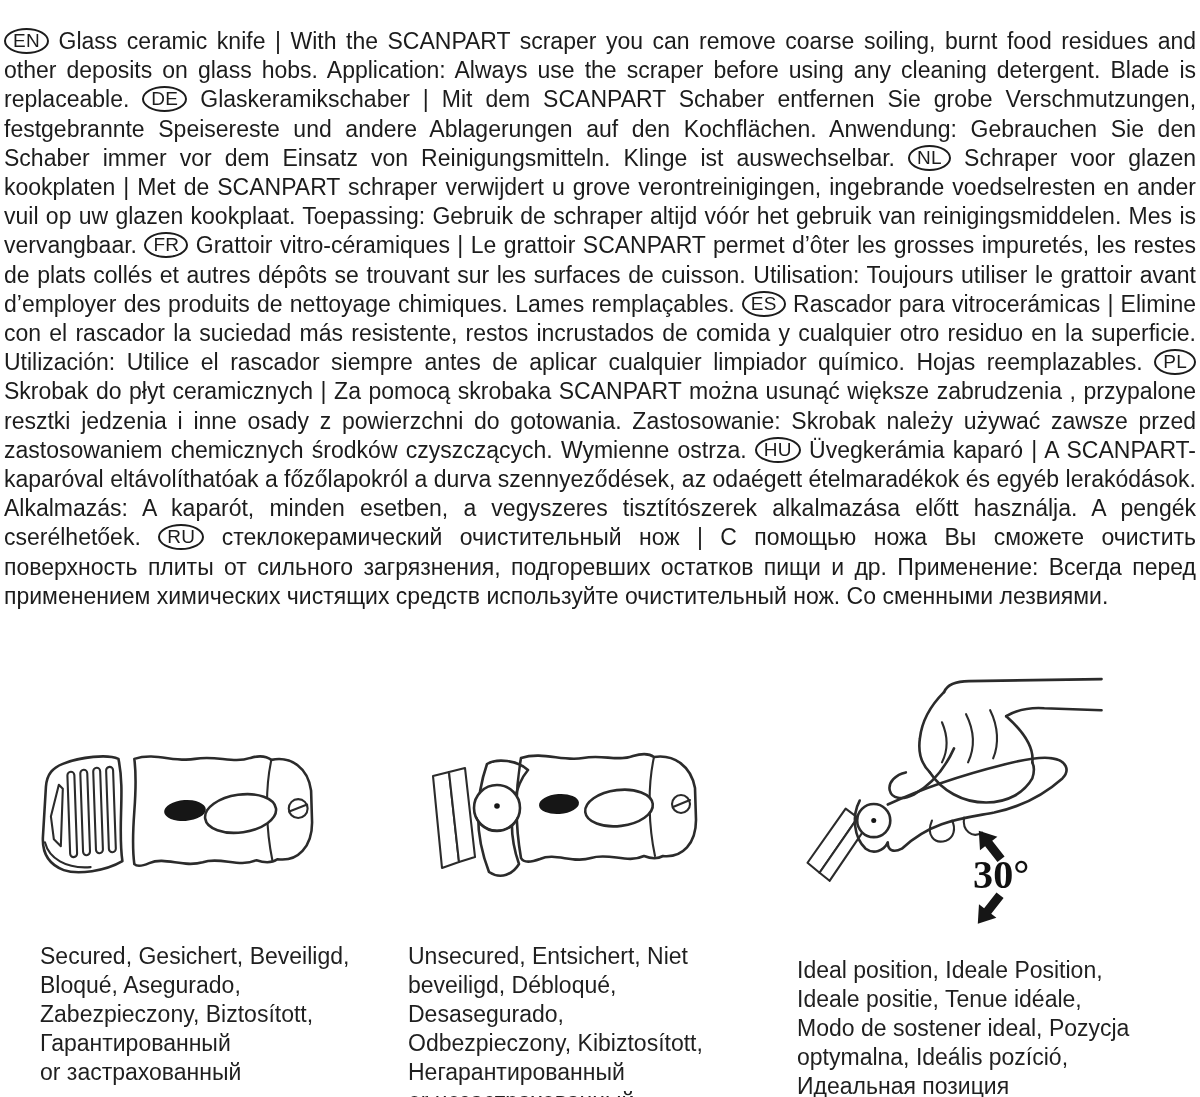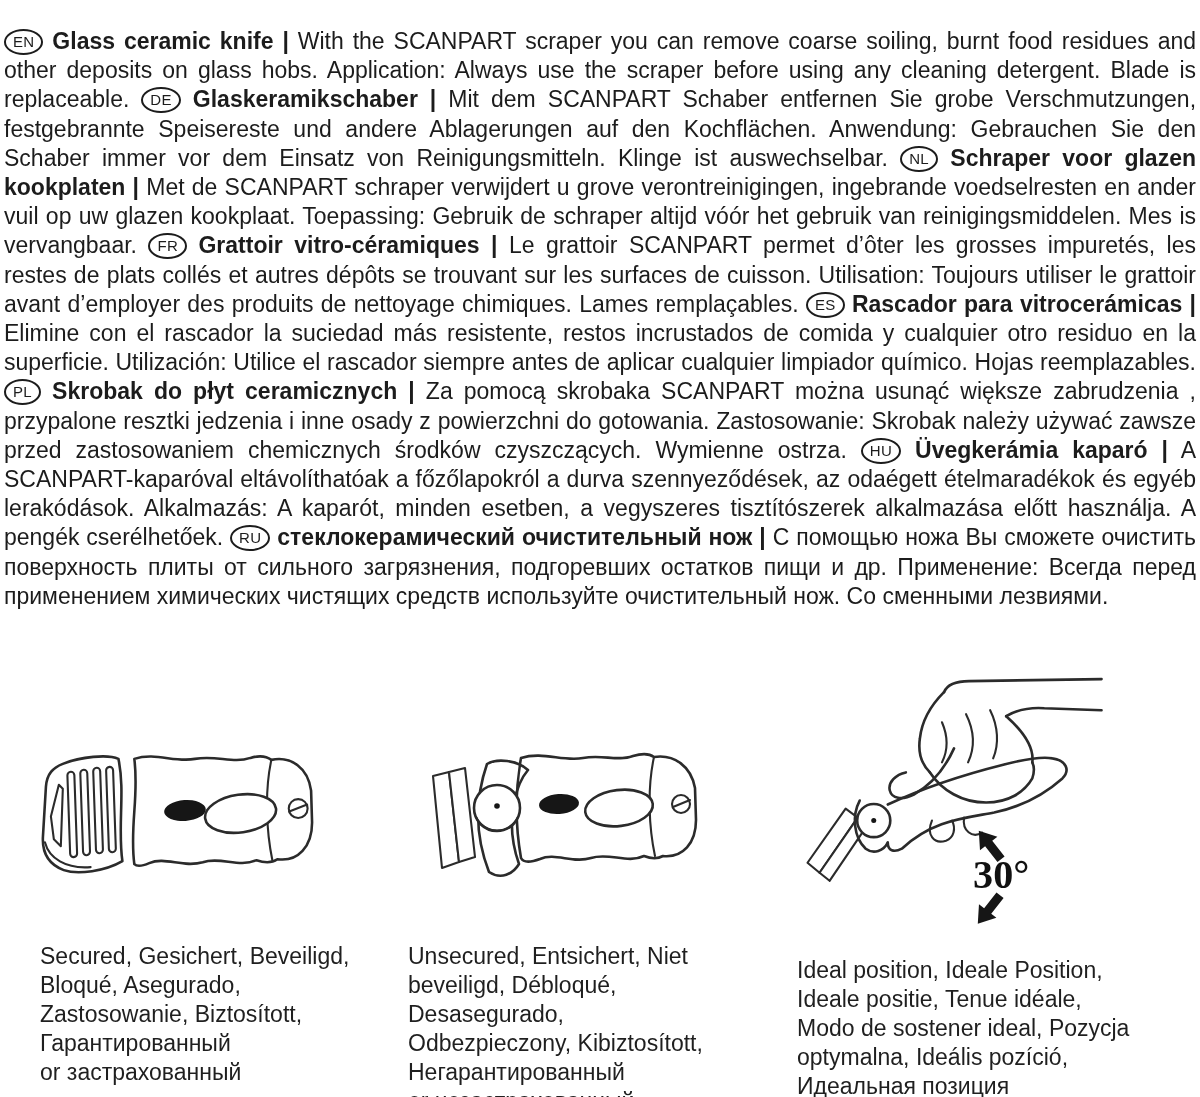--- a/index.html
+++ b/index.html
@@ -18,27 +18,27 @@
     font-size:23px;
     line-height:29.2px;
     text-align:justify;
     color:#1c1c1c;
   }
   .lang-badge{
     display:inline-block;
     border:2.4px solid #1c1c1c;
     border-radius:50%;
     padding:0px 7px 1px 7px;
-    font-size:15px;
+    font-size:19px;
     line-height:21px;
     letter-spacing:.3px;
     vertical-align:2px;
     white-space:nowrap;
   }
-  .sec-title{font-weight:bold;}
+  .sec-title{font-weight:normal;}
   
   .fig{position:absolute;font-weight:bold;}
   .fig svg{display:block;width:100%;height:100%;}
   .lineart{fill:none;stroke:#2b2b2b;stroke-width:2.6;stroke-linejoin:round;stroke-linecap:round;}
   .lineart-thin{fill:none;stroke:#2b2b2b;stroke-width:2.1;stroke-linejoin:round;stroke-linecap:round;}
   .fillwhite{fill:#ffffff;}
   .fillblack{fill:#161616;stroke:none;}
   .angle-text{
     font-family:"Liberation Serif","DejaVu Serif",serif;
     font-size:40px;
@@ -143,21 +143,21 @@
       <g transform="translate(196,255) rotate(218)">
         <path class="fillblack" d="M 0,-20 L 11,-4 L 4.5,-4 L 4.5,16 L -4.5,16 L -4.5,-4 L -11,-4 Z"></path>
       </g>
 
       <text class="angle-text" x="207" y="235" text-anchor="middle">30°</text>
     </svg>
   </div>
 
   <div class="caption" id="caption-secured">Secured, Gesichert, Beveiligd,
 Bloqué, Asegurado,
-Zastosowanie, Biztosított,
+Zabezpieczony, Biztosított,
 Гарантированный
 or застрахованный</div>
   <div class="caption" id="caption-unsecured">Unsecured, Entsichert, Niet
 beveiligd, Débloqué,
 Desasegurado,
 Odbezpieczony, Kibiztosított,
 Негарантированный
 or незастрахованный</div>
   <div class="caption" id="caption-ideal">Ideal position, Ideale Position,
 Ideale positie, Tenue idéale,

